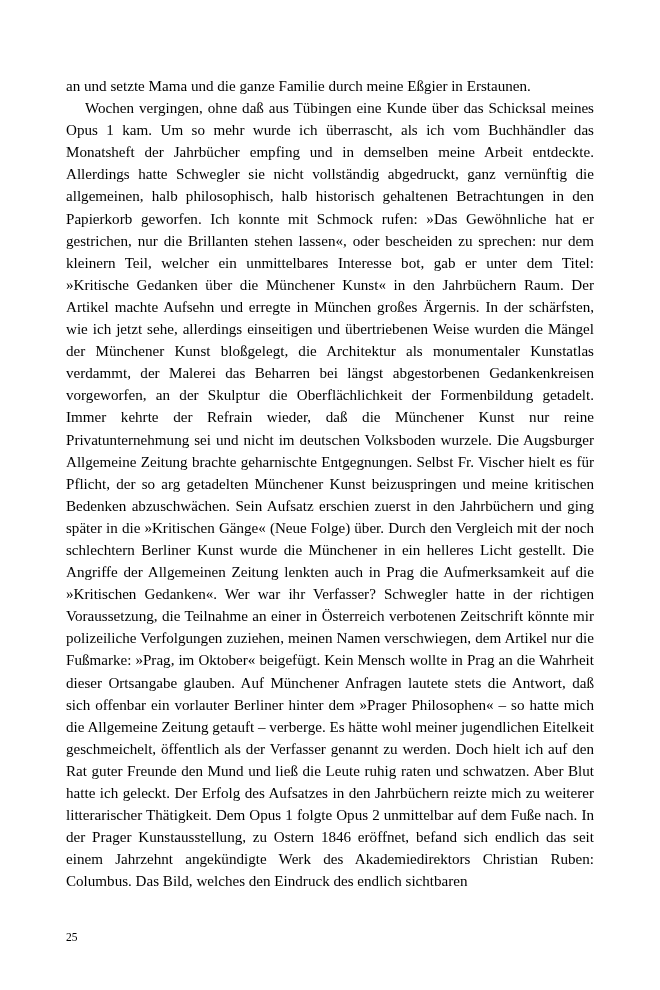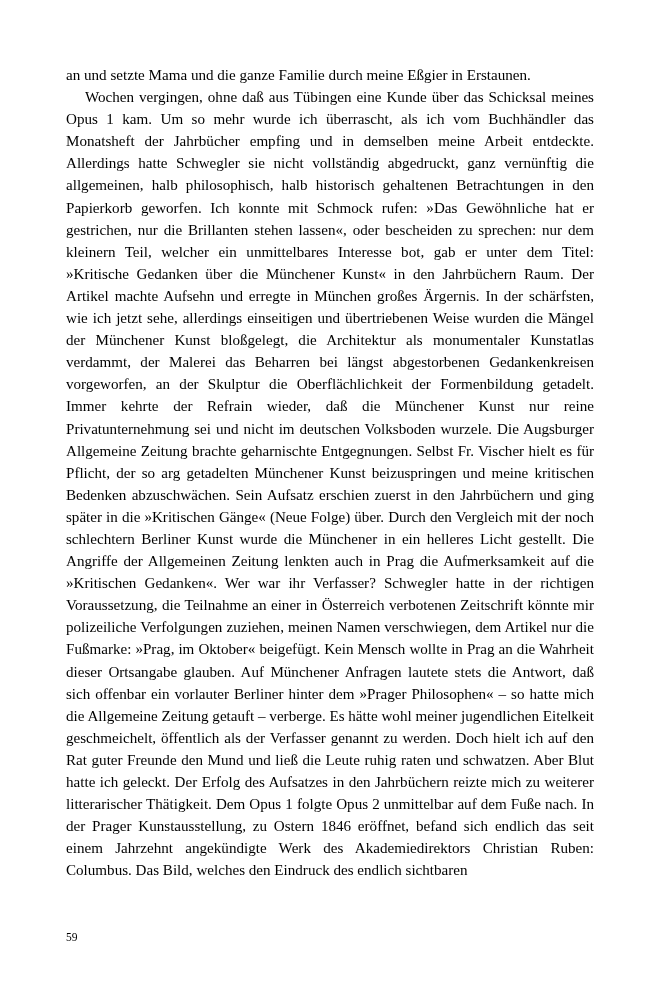--- a/index.html
+++ b/index.html
@@ -19,21 +19,21 @@
     position: absolute;
     left: 0;
     top: 0;
     width: 660px;
     height: 990px;
     box-sizing: border-box;
     padding: 60px 66px 40px 66px;
   }
   .text-column {
     width: 528px;
-    margin: 4px auto;
+    margin: 15px auto;
   }
   p.para {
     margin: 0;
     text-align: justify;
     text-justify: inter-word;
     font-size: 15.1px;
     line-height: 22.1px;
     hyphens: manual;
     -webkit-hyphens: manual;
   }
@@ -55,14 +55,14 @@
 </head>
 <body>
 
 <div class="page">
   <div class="text-column">
     <div id="paragraphs">
         <p class="para"><span>an und setzte Mama und die ganze Familie durch meine Eßgier in Erstaunen.</span></p>
         <p class="para indented"><span>Wochen vergingen, ohne daß aus Tübingen eine Kunde über das Schicksal meines Opus 1 kam. Um so mehr wurde ich überrascht, als ich vom Buchhändler das Monatsheft der Jahrbücher empfing und in demselben meine Arbeit entdeckte. Allerdings hatte Schwegler sie nicht vollständig abgedruckt, ganz vernünftig die allgemeinen, halb philosophisch, halb historisch gehaltenen Betrachtungen in den Papierkorb geworfen. Ich konnte mit Schmock rufen: »Das Gewöhnliche hat er gestrichen, nur die Brillanten stehen lassen«, oder bescheiden zu sprechen: nur dem kleinern Teil, welcher ein unmittelbares Interesse bot, gab er unter dem Titel: </span><span class="italic">»Kritische Gedanken über die Münchener Kunst«</span><span> in den Jahrbüchern Raum. Der Artikel machte Aufsehn und erregte in München großes Ärgernis. In der schärfsten, wie ich jetzt sehe, allerdings einseitigen und übertriebenen Weise wurden die Mängel der Münchener Kunst bloßgelegt, die Architektur als monumentaler Kunstatlas verdammt, der Malerei das Beharren bei längst abgestorbenen Gedankenkreisen vorgeworfen, an der Skulptur die Oberflächlichkeit der Formenbildung getadelt. Immer kehrte der Refrain wieder, daß die Münchener Kunst nur reine Privatunternehmung sei und nicht im deutschen Volksboden wurzele. Die Augsburger Allgemeine Zeitung brachte geharnischte Entgegnungen. Selbst Fr. Vischer hielt es für Pflicht, der so arg getadelten Münchener Kunst beizuspringen und meine kritischen Bedenken abzuschwächen. Sein Aufsatz erschien zuerst in den Jahrbüchern und ging später in die »Kritischen Gänge« (Neue Folge) über. Durch den Vergleich mit der noch schlechtern Berliner Kunst wurde die Münchener in ein helleres Licht gestellt. Die Angriffe der Allgemeinen Zeitung lenkten auch in Prag die Aufmerksamkeit auf die »Kritischen Gedanken«. Wer war ihr Verfasser? Schwegler hatte in der richtigen Voraussetzung, die Teilnahme an einer in Österreich verbotenen Zeitschrift könnte mir polizeiliche Verfolgungen zuziehen, meinen Namen verschwiegen, dem Artikel nur die Fußmarke: »Prag, im Oktober« beigefügt. Kein Mensch wollte in Prag an die Wahrheit dieser Ortsangabe glauben. Auf Münchener Anfragen lautete stets die Antwort, daß sich offenbar ein vorlauter Berliner hinter dem »Prager Philosophen« – so hatte mich die Allgemeine Zeitung getauft – verberge. Es hätte wohl meiner jugendlichen Eitelkeit geschmeichelt, öffentlich als der Verfasser genannt zu werden. Doch hielt ich auf den Rat guter Freunde den Mund und ließ die Leute ruhig raten und schwatzen. Aber Blut hatte ich geleckt. Der Erfolg des Aufsatzes in den Jahrbüchern reizte mich zu weiterer litterarischer Thätigkeit. Dem Opus 1 folgte Opus 2 unmittelbar auf dem Fuße nach. In der Prager Kunstausstellung, zu Ostern 1846 eröffnet, befand sich endlich das seit einem Jahrzehnt angekündigte Werk des Akademiedirektors Christian Ruben: Columbus. Das Bild, welches den Eindruck des endlich sichtbaren</span></p>
       </div>
   </div>
-  <div class="folio">59</div>
+  <div class="folio">25</div>
 </div>
 
 </body></html>

